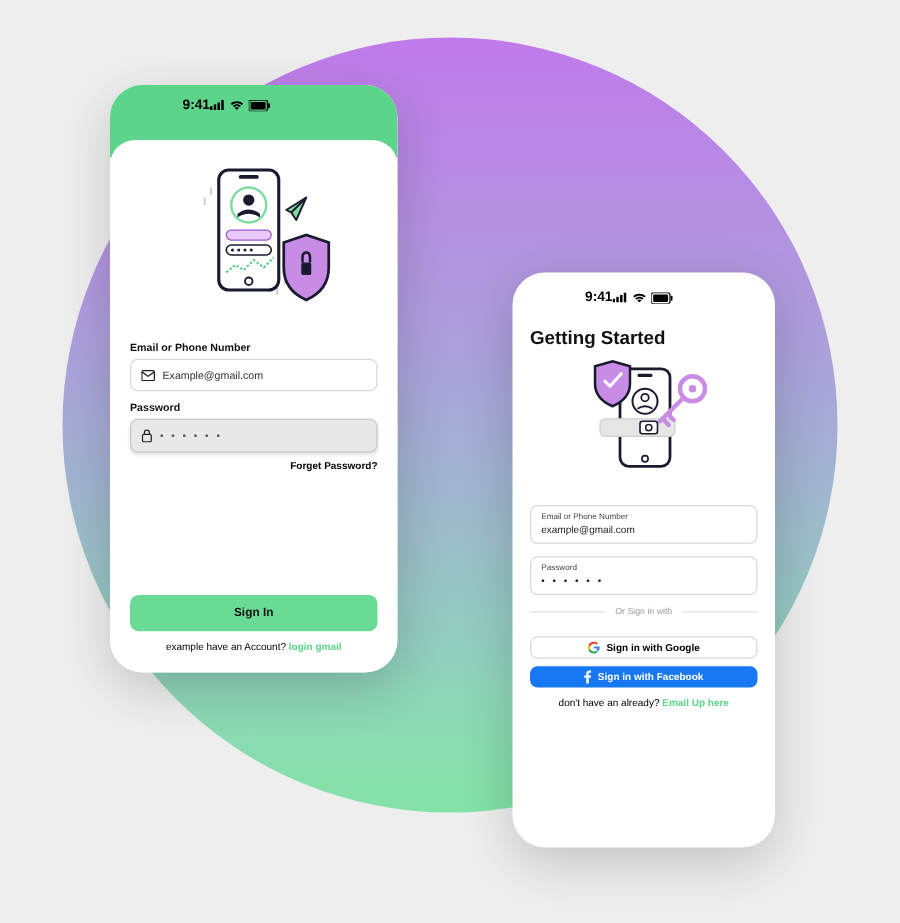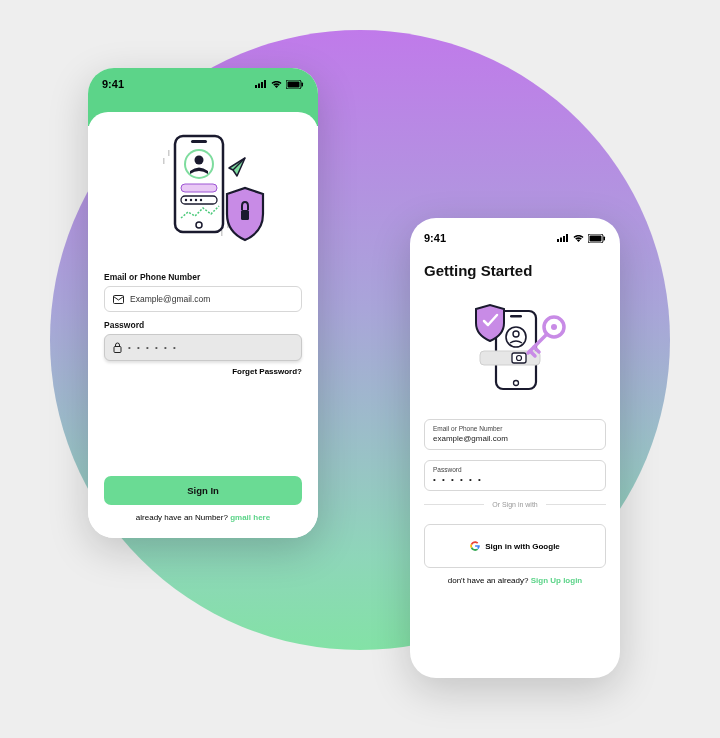--- a/index.html
+++ b/index.html
@@ -24,21 +24,21 @@
   position: absolute;
   background: #fff;
   border-radius: 26px;
   box-shadow: 0 12px 40px rgba(0,0,0,0.18);
   overflow: hidden;
 }
 .phone-a { left: 88px; top: 68px; width: 230px; height: 470px; }
 .phone-b { left: 410px; top: 218px; width: 210px; height: 460px; }
 
 .header-green { background: #5cd489; height: 58px; padding: 10px 14px; }
-.status-bar { display: flex; justify-content: space-between; align-items: center; font-size: 11px; font-weight: 600; }
+.status-bar { display: flex; align-items: center; font-size: 11px; font-weight: 600; margin-left: 44px; }
 .status-icons { display: flex; gap: 4px; align-items: center; }
 
 .sheet {
   background: #fff;
   border-radius: 20px 20px 0 0;
   margin-top: -14px;
   padding: 14px 16px 16px;
   height: calc(100% - 44px);
   display: flex;
   flex-direction: column;
@@ -68,40 +68,40 @@
   font-size: 9.5px;
   font-weight: 700;
   color: #111;
   margin-top: 14px;
 }
 .footer-text { text-align: center; font-size: 8px; margin-top: 8px; }
 .footer-text .link { color: #5cd489; font-weight: 600; }
 
 .phone-b .status-bar { padding: 14px 14px 0; }
 .phone-b .content { padding: 10px 14px 14px; display: flex; flex-direction: column; height: calc(100% - 26px); }
-.title { font-size: 15px; font-weight: 800; margin: 8px 0 20px; color: #111; }
+.title { font-size: 15px; font-weight: 800; margin: 8px 0 4px; color: #111; }
 
 .field-box {
   border: 1px solid #d7d7d7;
   border-radius: 6px;
   padding: 5px 8px 6px;
   margin-top: 10px;
   background: #fff;
 }
 .field-box .flabel { font-size: 6.5px; color: #444; margin-bottom: 2px; }
 .field-box .fvalue { font-size: 8px; color: #222; }
 
 .divider { display: flex; align-items: center; gap: 8px; margin: 10px 0; }
 .divider .line { flex: 1; height: 1px; background: #e0e0e0; }
 .divider .dtext { font-size: 7px; color: #999; }
 
 .social-btn {
   border: 1px solid #d7d7d7;
   border-radius: 6px;
-  padding: 16px;
+  padding: 3px;
   text-align: center;
   font-size: 8px;
   font-weight: 700;
   display: flex;
   justify-content: center;
   gap: 5px;
   align-items: center;
   background: #fff;
   margin-top: 6px;
 }
@@ -193,21 +193,21 @@
         </svg>
       <span class="dots">• • • • • •</span>
     </div>
 
     <div class="forgot">Forget Password?</div>
 
     <div style="flex:1"></div>
 
     <div class="btn">Sign In</div>
     <div class="footer-text">
-      <span>already have an Number? </span><span class="link">gmail here</span>
+      <span>example have an Account? </span><span class="link">login gmail</span>
     </div>
   </div>
 </div>
 
 <div class="phone phone-b">
   <div class="status-bar">
     <span>9:41</span>
     <span class="status-icons">
       <svg class="ic" width="12" height="8" viewBox="0 0 12 8">
           <rect x="0" y="5" width="2" height="3" fill="#000"></rect>
@@ -273,18 +273,24 @@
     <div class="social-btn">
       <svg width="10" height="10" viewBox="0 0 10 10">
         <path d="M9.8 5.1c0-.35-.03-.6-.1-.87H5.1v1.58h2.7c-.05.44-.35.9-.78 1.24l1.4 1.08c.88-.8 1.38-1.98 1.38-3.03z" fill="#4285F4"></path>
         <path d="M5.1 9.9c1.3 0 2.38-.42 3.17-1.15L6.87 7.67c-.38.26-.9.44-1.77.44-1.35 0-2.5-.88-2.9-2.1L.76 7.11C1.55 8.78 3.2 9.9 5.1 9.9z" fill="#34A853"></path>
         <path d="M2.2 6c-.1-.3-.17-.63-.17-.97s.06-.67.16-.97L.75 2.95C.4 3.63.2 4.4.2 5.03s.2 1.4.55 2.08L2.2 6z" fill="#FBBC05"></path>
         <path d="M5.1 2.02c.96 0 1.6.4 1.97.75l1.24-1.2C7.47.78 6.4.2 5.1.2 3.2.2 1.55 1.32.76 2.99L2.2 4.1c.4-1.22 1.55-2.08 2.9-2.08z" fill="#EA4335"></path>
       </svg>
       <span>Sign in with Google</span>
     </div>
 
+    <div class="social-btn fb">
+      <svg width="6" height="11" viewBox="0 0 6 11">
+          <path d="M4 11V6.2h1.6L5.8 4.3H4V3.1c0-.55.15-.92.94-.92H6V.5C5.8.47 5.2.4 4.5.4 3 .4 2 1.3 2 3v1.3H.4v1.9H2V11H4z" fill="#fff"></path>
+        </svg>
+      <span>Sign in with Facebook</span>
+    </div>
 
     <div class="footer-text">
-      <span>don't have an already? </span><span class="link">Sign Up login</span>
+      <span>don't have an already? </span><span class="link">Email Up here</span>
     </div>
   </div>
 </div>
 
 </body></html>

